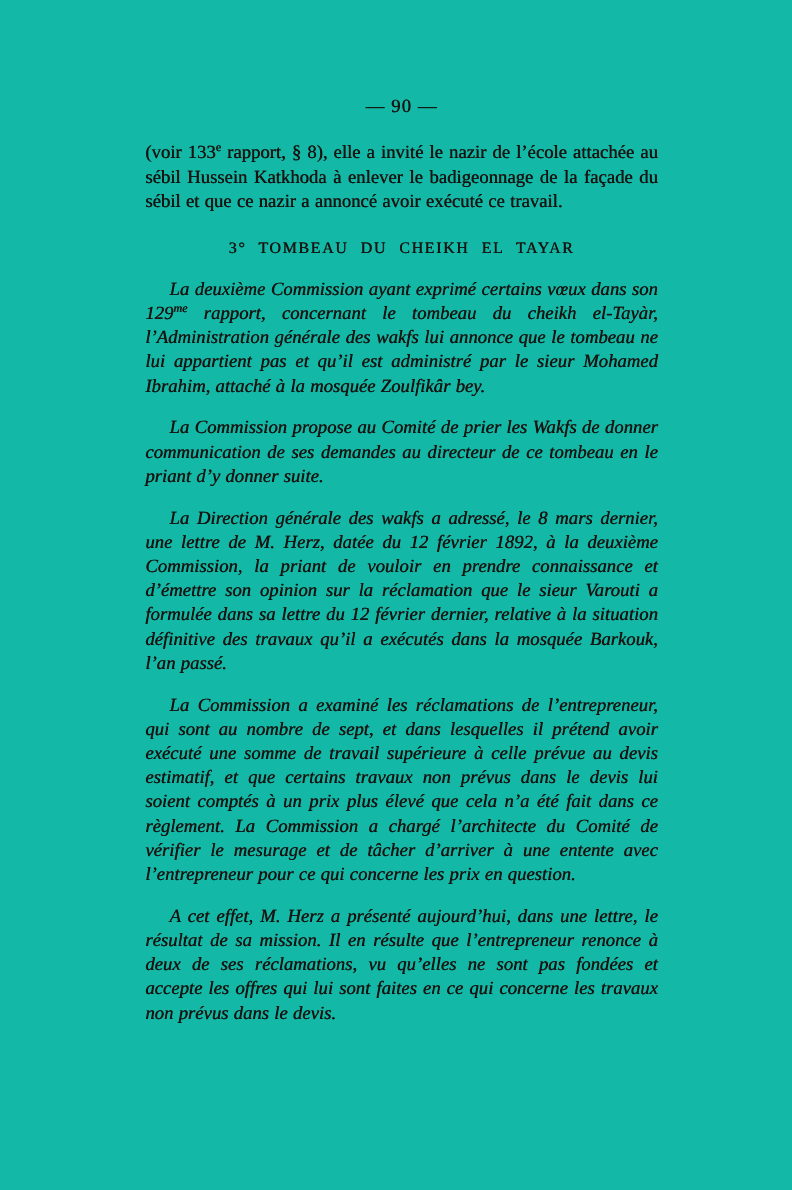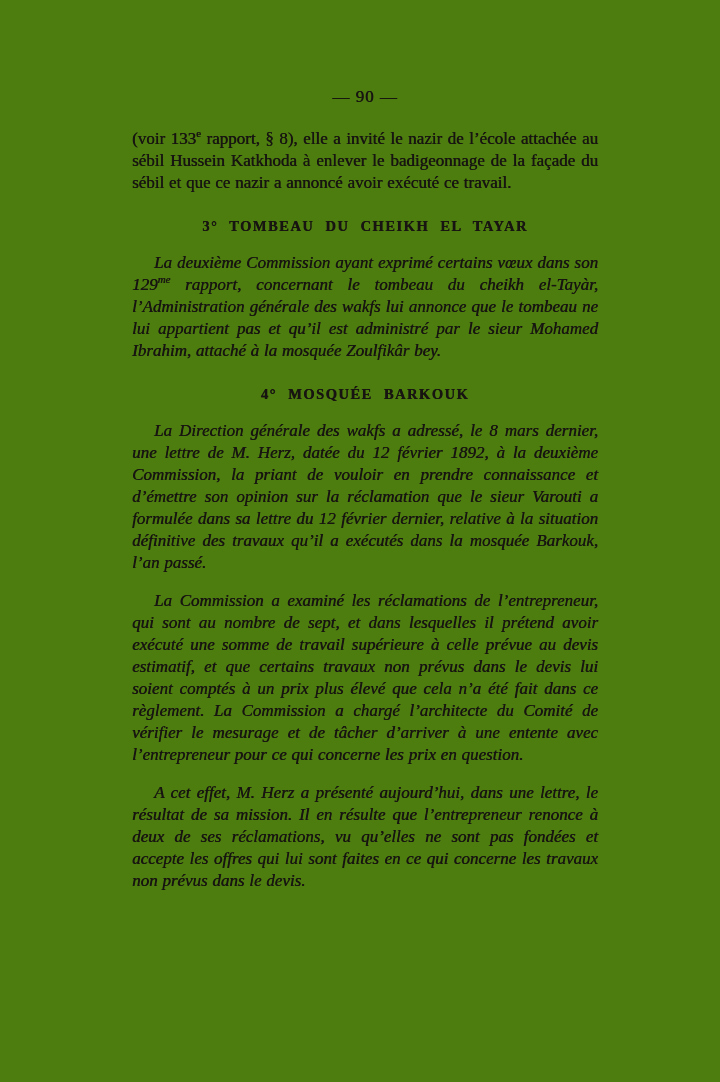--- a/index.html
+++ b/index.html
@@ -12,21 +12,21 @@
     background: #ffffff;
     font-family: "Liberation Serif", "DejaVu Serif", serif;
     color: #171411;
   }
   .page {
     box-sizing: border-box;
     width: 720px;
     height: 1082px;
     padding: 86px 106px 0 116px;
     overflow: hidden;
-    background: #4d7c0f;
+    background: #14b8a6;
   }
   
   .ink {
     text-shadow: 0.4px 0 0 currentColor;
   }
   .page-number {
     text-align: center;
     font-size: 17px;
     line-height: 22px;
     letter-spacing: 1px;
@@ -45,42 +45,42 @@
   }
   sup.ord {
     font-size: 11px;
     line-height: 0;
     vertical-align: super;
     letter-spacing: 0;
   }
   .section-heading {
     text-align: center;
     font-size: 14.5px;
-    font-weight: bold;
+    font-weight: normal;
     letter-spacing: 1.5px;
     word-spacing: 6px;
     line-height: 20px;
     margin: 22px 0 16px 0;
   }
 </style>
 </head>
 <body>
 
 <div class="page">
 
   <div class="page-number ink">— 90 —</div>
 
   <p class="para ink"><span>(voir 133</span><sup class="ord">e</sup><span> rapport, § 8), elle a invité le nazir de l’école attachée au sébil Hussein Katkhoda à enlever le badigeonnage de la façade du sébil et que ce nazir a annoncé avoir exécuté ce travail.</span></p>
 
   <h3 class="section-heading ink">3° TOMBEAU DU CHEIKH EL TAYAR</h3>
 
   <p class="para indent ink"><span>La deuxième Commission ayant exprimé certains vœux dans son 129</span><sup class="ord">me</sup><span> rapport, concernant le tombeau du cheikh el-Tayàr, l’Administration générale des wakfs lui annonce que le tombeau ne lui appartient pas et qu’il est administré par le sieur Mohamed Ibrahim, attaché à la mosquée Zoulfikâr bey.</span></p>
 
+  <p class="para indent ink">La Commission propose au Comité de prier les Wakfs de donner communication de ses demandes au directeur de ce tombeau en le priant d’y donner suite.</p>
 
-  <h3 class="section-heading ink">4° MOSQUÉE BARKOUK</h3>
 
   <p class="para indent ink">La Direction générale des wakfs a adressé, le 8 mars dernier, une lettre de M. Herz, datée du 12 février 1892, à la deuxième Commission, la priant de vouloir en prendre connaissance et d’émettre son opinion sur la réclamation que le sieur Varouti a formulée dans sa lettre du 12 février dernier, relative à la situation définitive des travaux qu’il a exécutés dans la mosquée Barkouk, l’an passé.</p>
 
   <p class="para indent ink">La Commission a examiné les réclamations de l’entrepreneur, qui sont au nombre de sept, et dans lesquelles il prétend avoir exécuté une somme de travail supérieure à celle prévue au devis estimatif, et que certains travaux non prévus dans le devis lui soient comptés à un prix plus élevé que cela n’a été fait dans ce règlement. La Commission a chargé l’architecte du Comité de vérifier le mesurage et de tâcher d’arriver à une entente avec l’entrepreneur pour ce qui concerne les prix en question.</p>
 
   <p class="para indent ink">A cet effet, M. Herz a présenté aujourd’hui, dans une lettre, le résultat de sa mission. Il en résulte que l’entrepreneur renonce à deux de ses réclamations, vu qu’elles ne sont pas fondées et accepte les offres qui lui sont faites en ce qui concerne les travaux non prévus dans le devis.</p>
 
 </div>
 
 </body></html>

